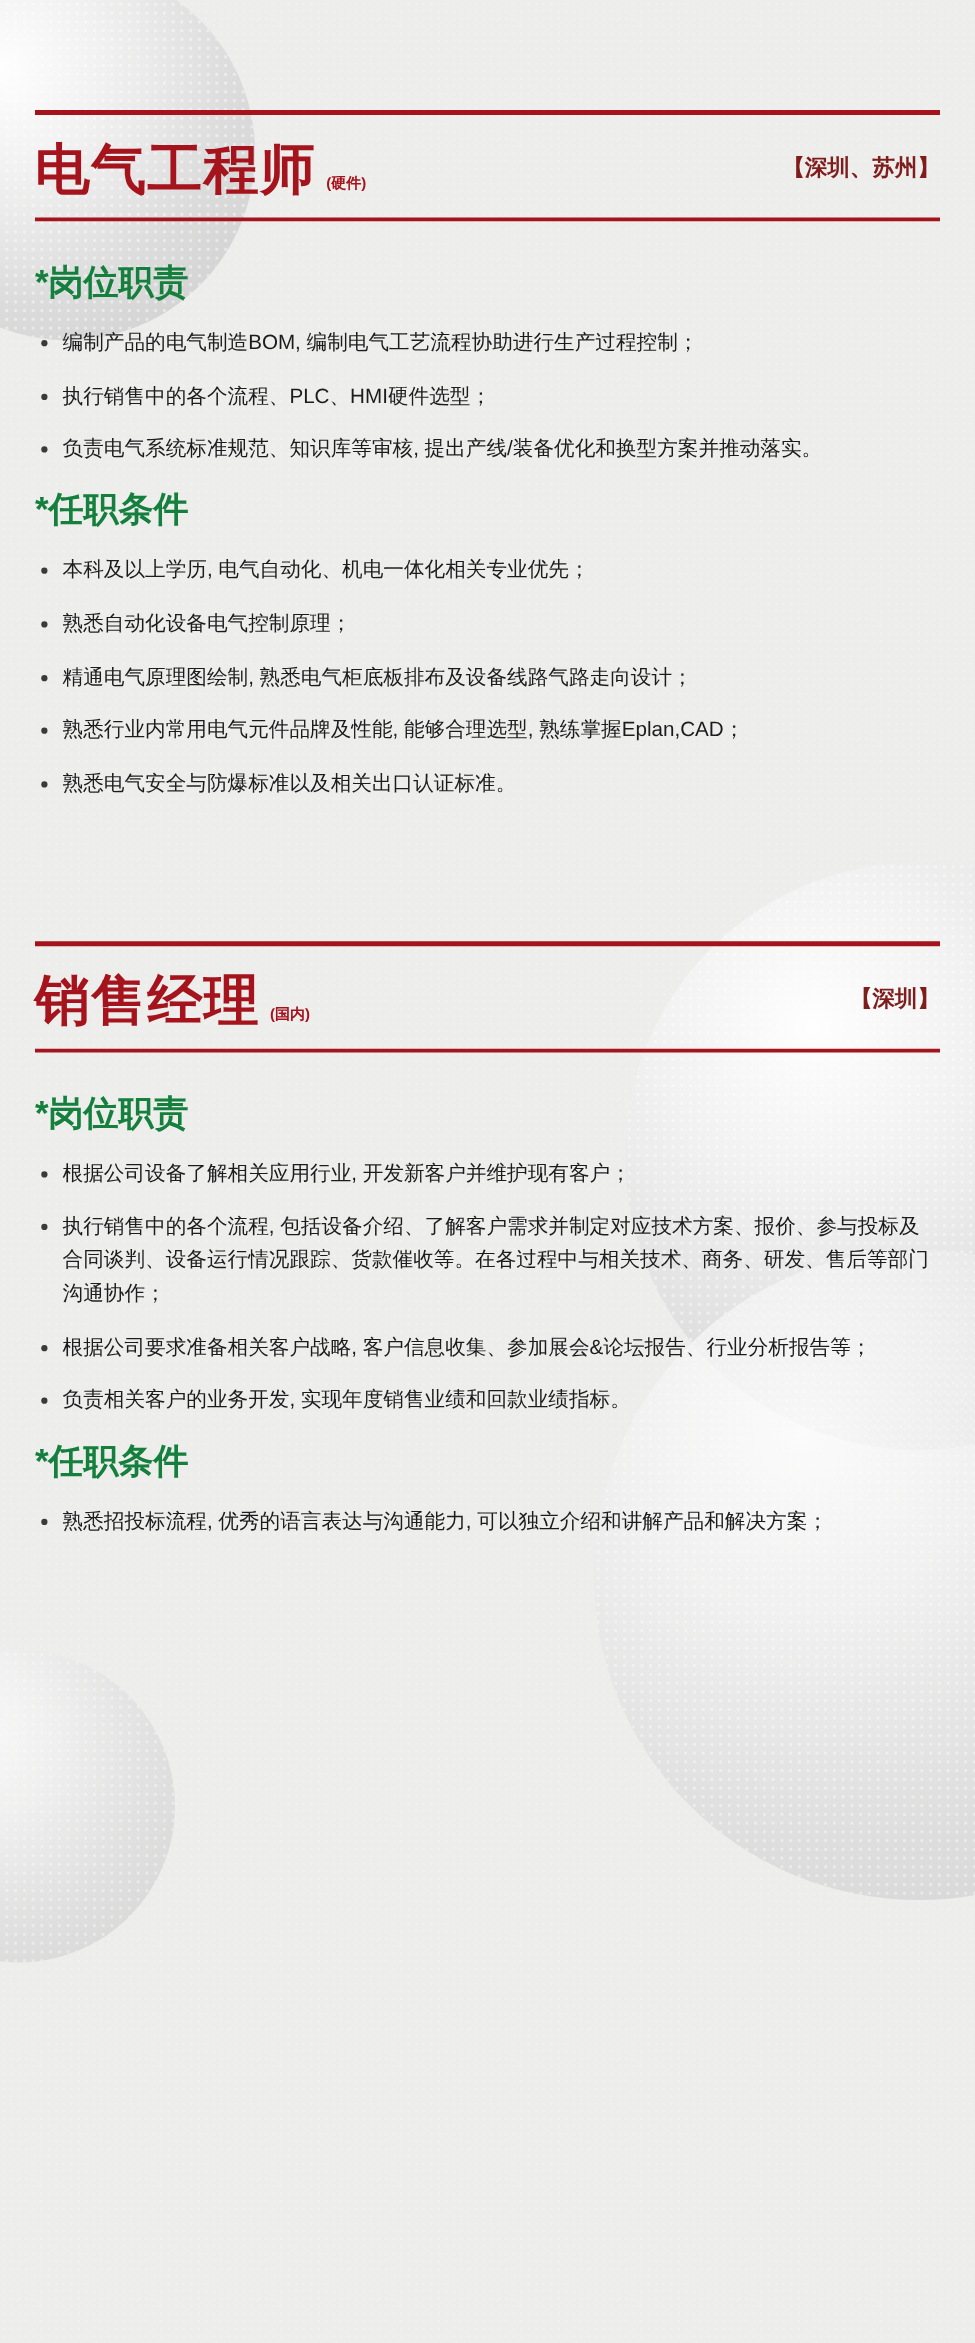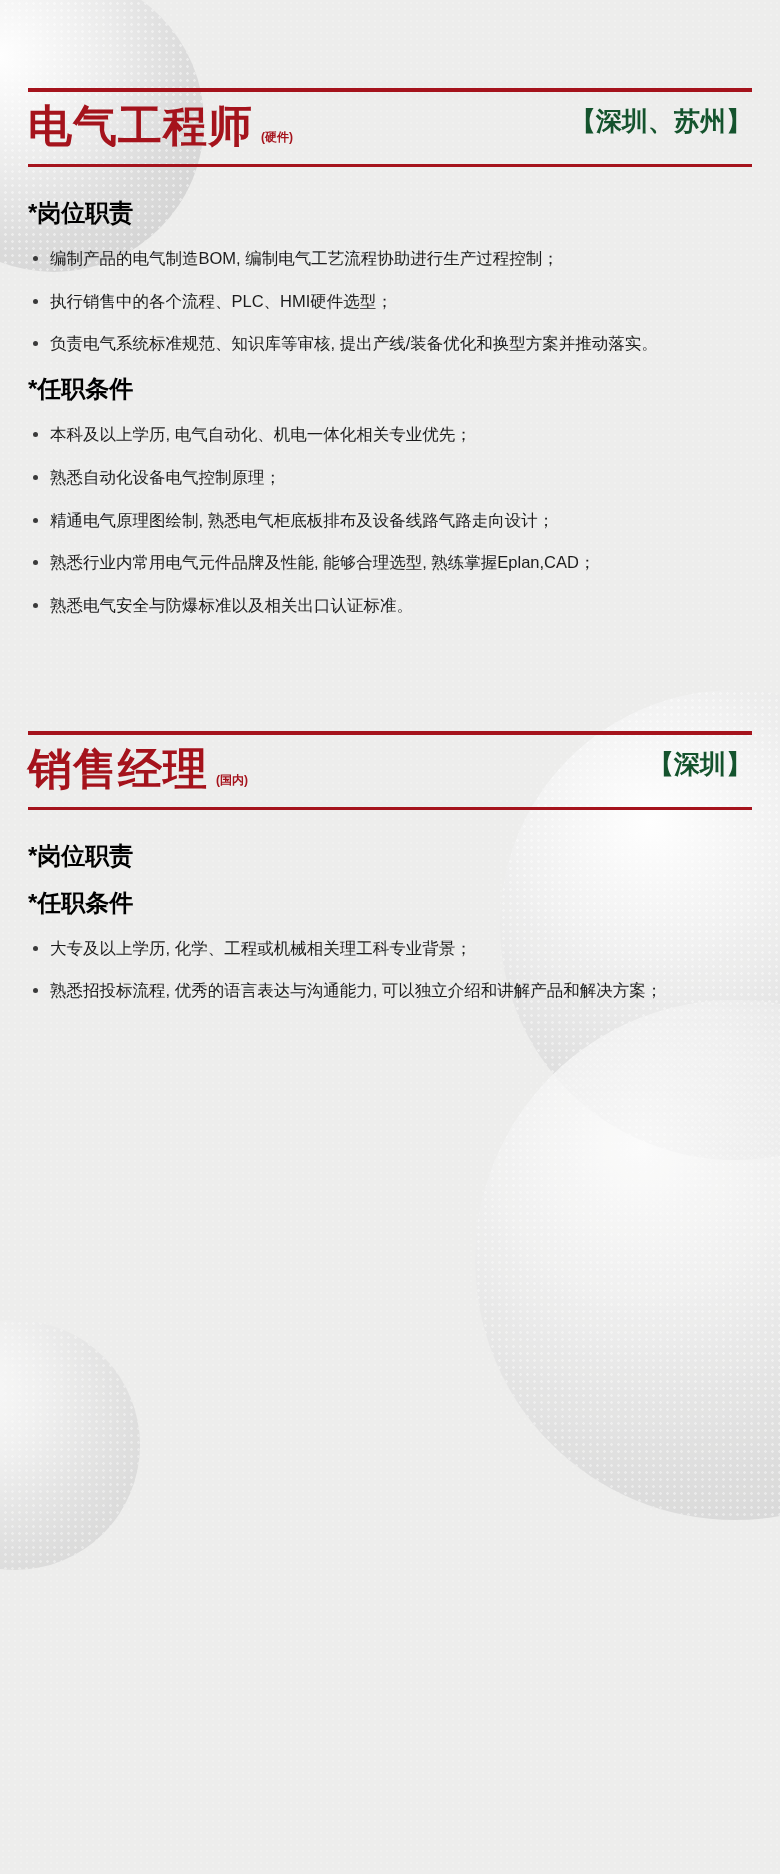--- a/index.html
+++ b/index.html
@@ -63,54 +63,54 @@
 
   .rule {
     height: 4px;
     background: #a5131c;
     width: 100%;
   }
   .rule.thin { height: 3px; }
 
   .job-head {
     display: flex;
-    align-items: flex-start;
+    align-items: center;
     justify-content: space-between;
-    padding: 12px 0 16px 0;
+    padding: 22px 0 16px 0;
     gap: 40px;
   }
   .job-title-wrap {
     display: flex;
     align-items: baseline;
   }
   .job-title {
     font-size: 44px;
     font-weight: bold;
     color: #a5131c;
     letter-spacing: 1px;
     line-height: 1;
   }
   .job-sub {
     font-size: 12px;
     font-weight: bold;
     color: #a5131c;
     margin-left: 8px;
   }
   .job-loc {
-    font-size: 26px;
-    font-weight: bold;
-    color: #14532d;
+    font-size: 18px;
+    font-weight: bold;
+    color: #7f1d1d;
     white-space: nowrap;
     padding-bottom: 4px;
   }
 
   .section-title {
-    font-size: 24px;
-    font-weight: bold;
-    color: #000000;
+    font-size: 28px;
+    font-weight: bold;
+    color: #15803d;
     margin: 30px 0 8px 0;
   }
   .section-title.tight { margin-top: 15px; }
 
   ul.items {
     list-style: none;
     margin: 0;
     padding: 0;
   }
   ul.items li {
@@ -188,22 +188,27 @@
       <div class="job-title-wrap">
         <span class="job-title">销售经理</span>
         <span class="job-sub">(国内)</span>
       </div>
       <span class="job-loc">【深圳】</span>
     </div>
 
     <div class="rule thin"></div>
 
     <div class="section-title">*岗位职责</div>
+    <ul class="items">
+      <li>根据公司设备了解相关应用行业, 开发新客户并维护现有客户；</li>
+      <li>执行销售中的各个流程, 包括设备介绍、了解客户需求并制定对应技术方案、报价、参与投标及合同谈判、设备运行情况跟踪、货款催收等。在各过程中与相关技术、商务、研发、售后等部门沟通协作；</li>
+      <li>根据公司要求准备相关客户战略, 客户信息收集、参加展会&amp;论坛报告、行业分析报告等；</li>
+      <li>负责相关客户的业务开发, 实现年度销售业绩和回款业绩指标。</li>
+    </ul>
 
     <div class="section-title tight">*任职条件</div>
     <ul class="items">
-      <li>大专及以上学历, 化学、工程或机械相关理工科专业背景；</li>
       <li>熟悉招投标流程, 优秀的语言表达与沟通能力, 可以独立介绍和讲解产品和解决方案；</li>
     </ul>
   </div>
 
   <div class="pad-bottom"></div>
 </div>
 
 </body></html>

